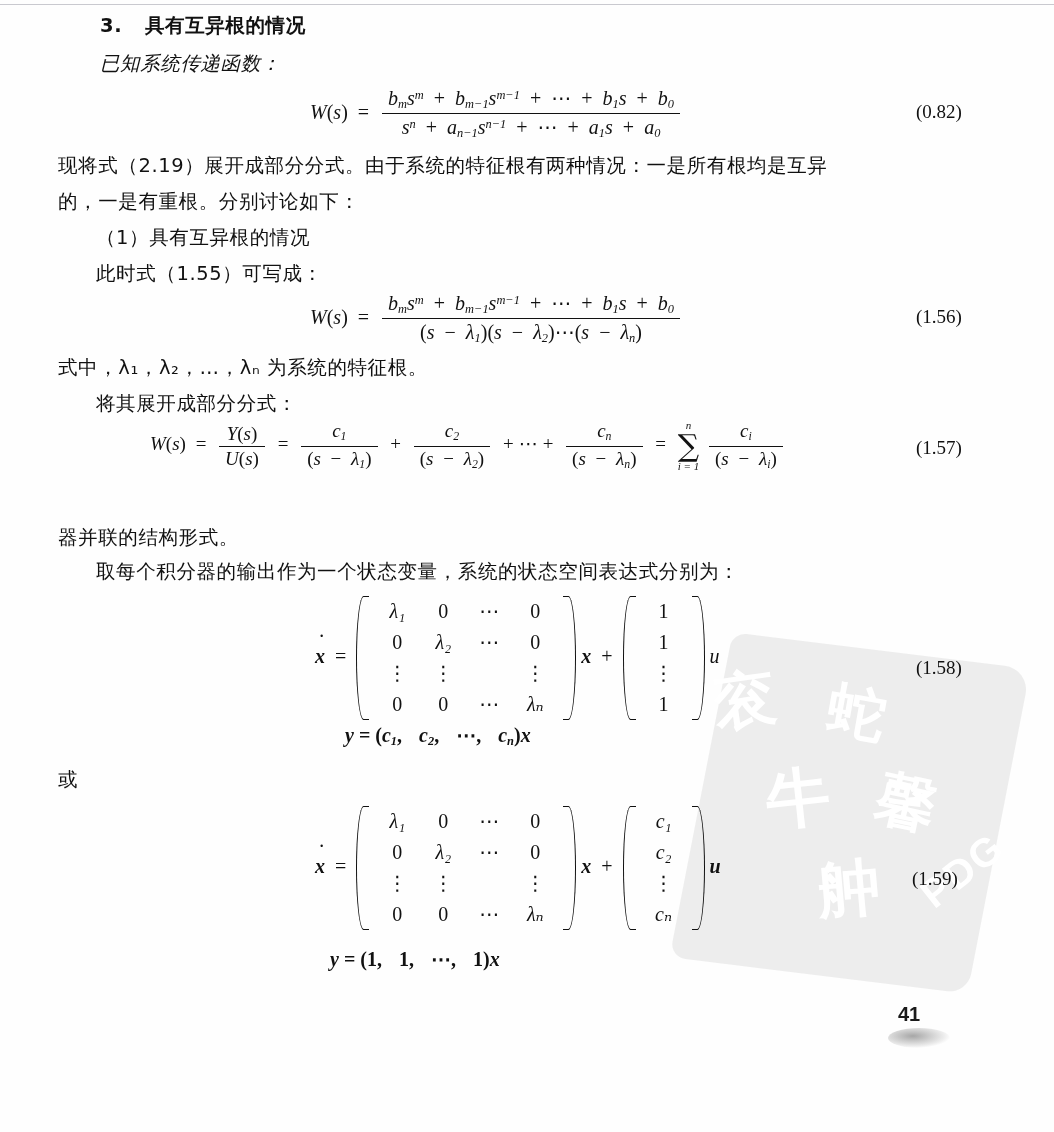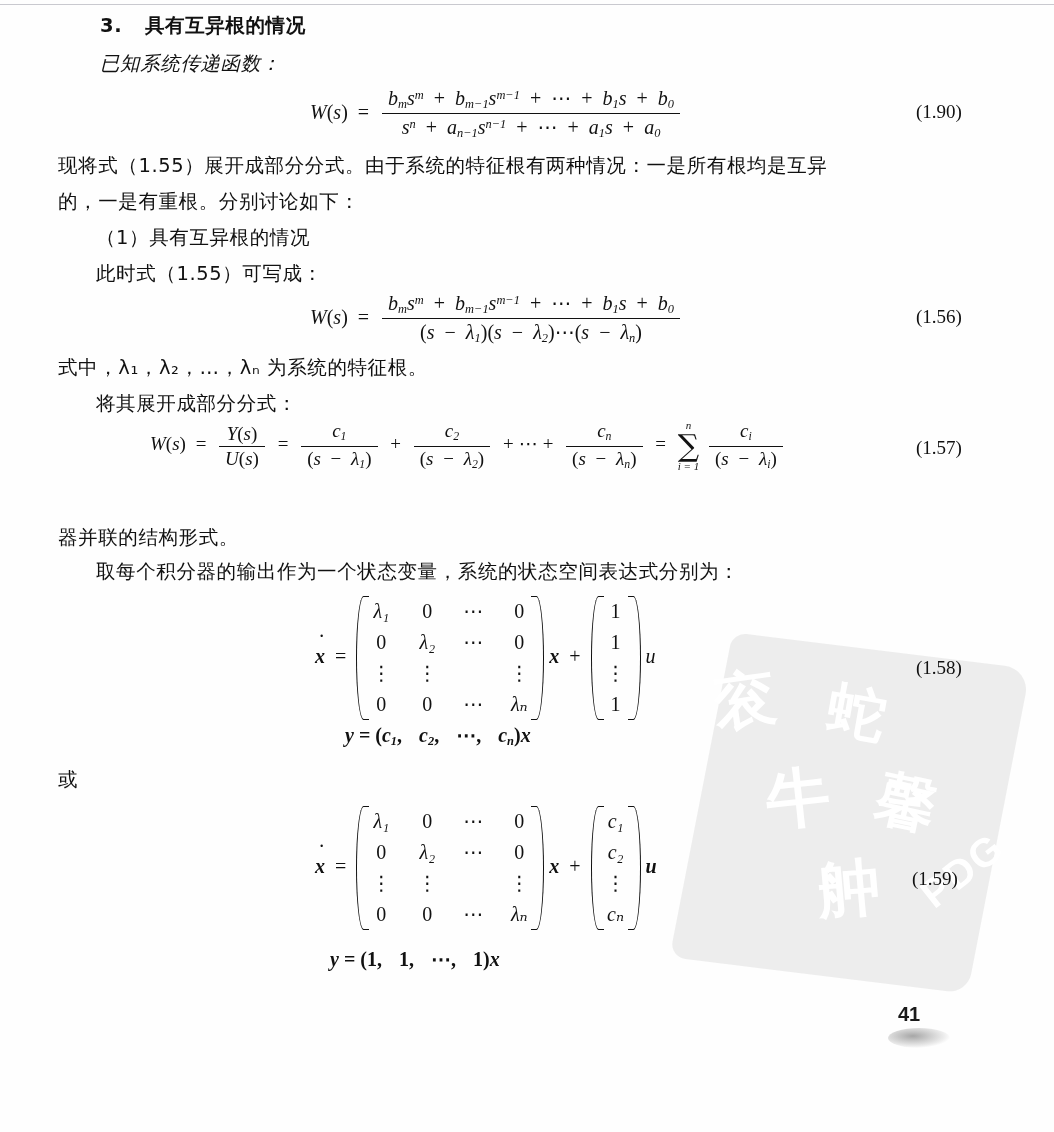--- a/index.html
+++ b/index.html
@@ -118,21 +118,21 @@
     margin: 0 2px;
   }
   .sigma-wrap .lim { display: block; font-size: 11px; font-style: italic; }
   .sigma-wrap .sig { display: block; font-size: 30px; font-style: normal; font-family: "DejaVu Serif", serif;}
 
   
   .mat {
     display: inline-block;
     vertical-align: middle;
     position: relative;
-    padding: 0 2px;
+    padding: 0 18px;
   }
   .mat::before, .mat::after {
     content: "";
     position: absolute;
     top: 0; bottom: 0;
     width: 12px;
     border: 1.6px solid #111;
   }
   .mat::before { left: 0; border-right: none; border-radius: 58% 0 0 58% / 50% 0 0 50%; }
   .mat::after  { right: 0; border-left: none;  border-radius: 0 58% 58% 0 / 0 50% 50% 0; }
@@ -193,23 +193,23 @@
     <div class="tx cn" style="left:100px; top:50px;font-style:italic;">已知系统传递函数：</div>
 
     <div class="tx math" style="left:310px; top:86px;">
       <span>W<span class="upr">(</span>s<span class="upr">)</span></span>
       <span class="op">=</span>
       <span class="frac">
         <span class="num">b<sub>m</sub>s<sup>m</sup> <span class="op">+</span> b<sub>m−1</sub>s<sup>m−1</sup> <span class="op">+</span> <span class="upr">⋯</span> <span class="op">+</span> b<sub>1</sub>s <span class="op">+</span> b<sub>0</sub></span>
         <span class="den">s<sup>n</sup> <span class="op">+</span> a<sub>n−1</sub>s<sup>n−1</sup> <span class="op">+</span> <span class="upr">⋯</span> <span class="op">+</span> a<sub>1</sub>s <span class="op">+</span> a<sub>0</sub></span>
       </span>
     </div>
-    <div class="tx eqno" style="left:916px; top:101px;">(1.90)</div>
-
-    <div class="tx cn" style="left:58px; top:152px;">现将式（1.55）展开成部分分式。由于系统的特征根有两种情况：一是所有根均是互异</div>
+    <div class="tx eqno" style="left:916px; top:101px;">(0.82)</div>
+
+    <div class="tx cn" style="left:58px; top:152px;">现将式（2.19）展开成部分分式。由于系统的特征根有两种情况：一是所有根均是互异</div>
     <div class="tx cn" style="left:58px; top:188px;">的，一是有重根。分别讨论如下：</div>
     <div class="tx cn" style="left:96px; top:224px;">（1）具有互异根的情况</div>
     <div class="tx cn" style="left:96px; top:260px;">此时式（1.55）可写成：</div>
 
     <div class="tx math" style="left:310px; top:291px;">
       <span>W<span class="upr">(</span>s<span class="upr">)</span></span>
       <span class="op">=</span>
       <span class="frac">
         <span class="num">b<sub>m</sub>s<sup>m</sup> <span class="op">+</span> b<sub>m−1</sub>s<sup>m−1</sup> <span class="op">+</span> <span class="upr">⋯</span> <span class="op">+</span> b<sub>1</sub>s <span class="op">+</span> b<sub>0</sub></span>
         <span class="den"><span class="upr">(</span>s <span class="op">−</span> λ<sub>1</sub><span class="upr">)(</span>s <span class="op">−</span> λ<sub>2</sub><span class="upr">)⋯(</span>s <span class="op">−</span> λ<sub>n</sub><span class="upr">)</span></span>

